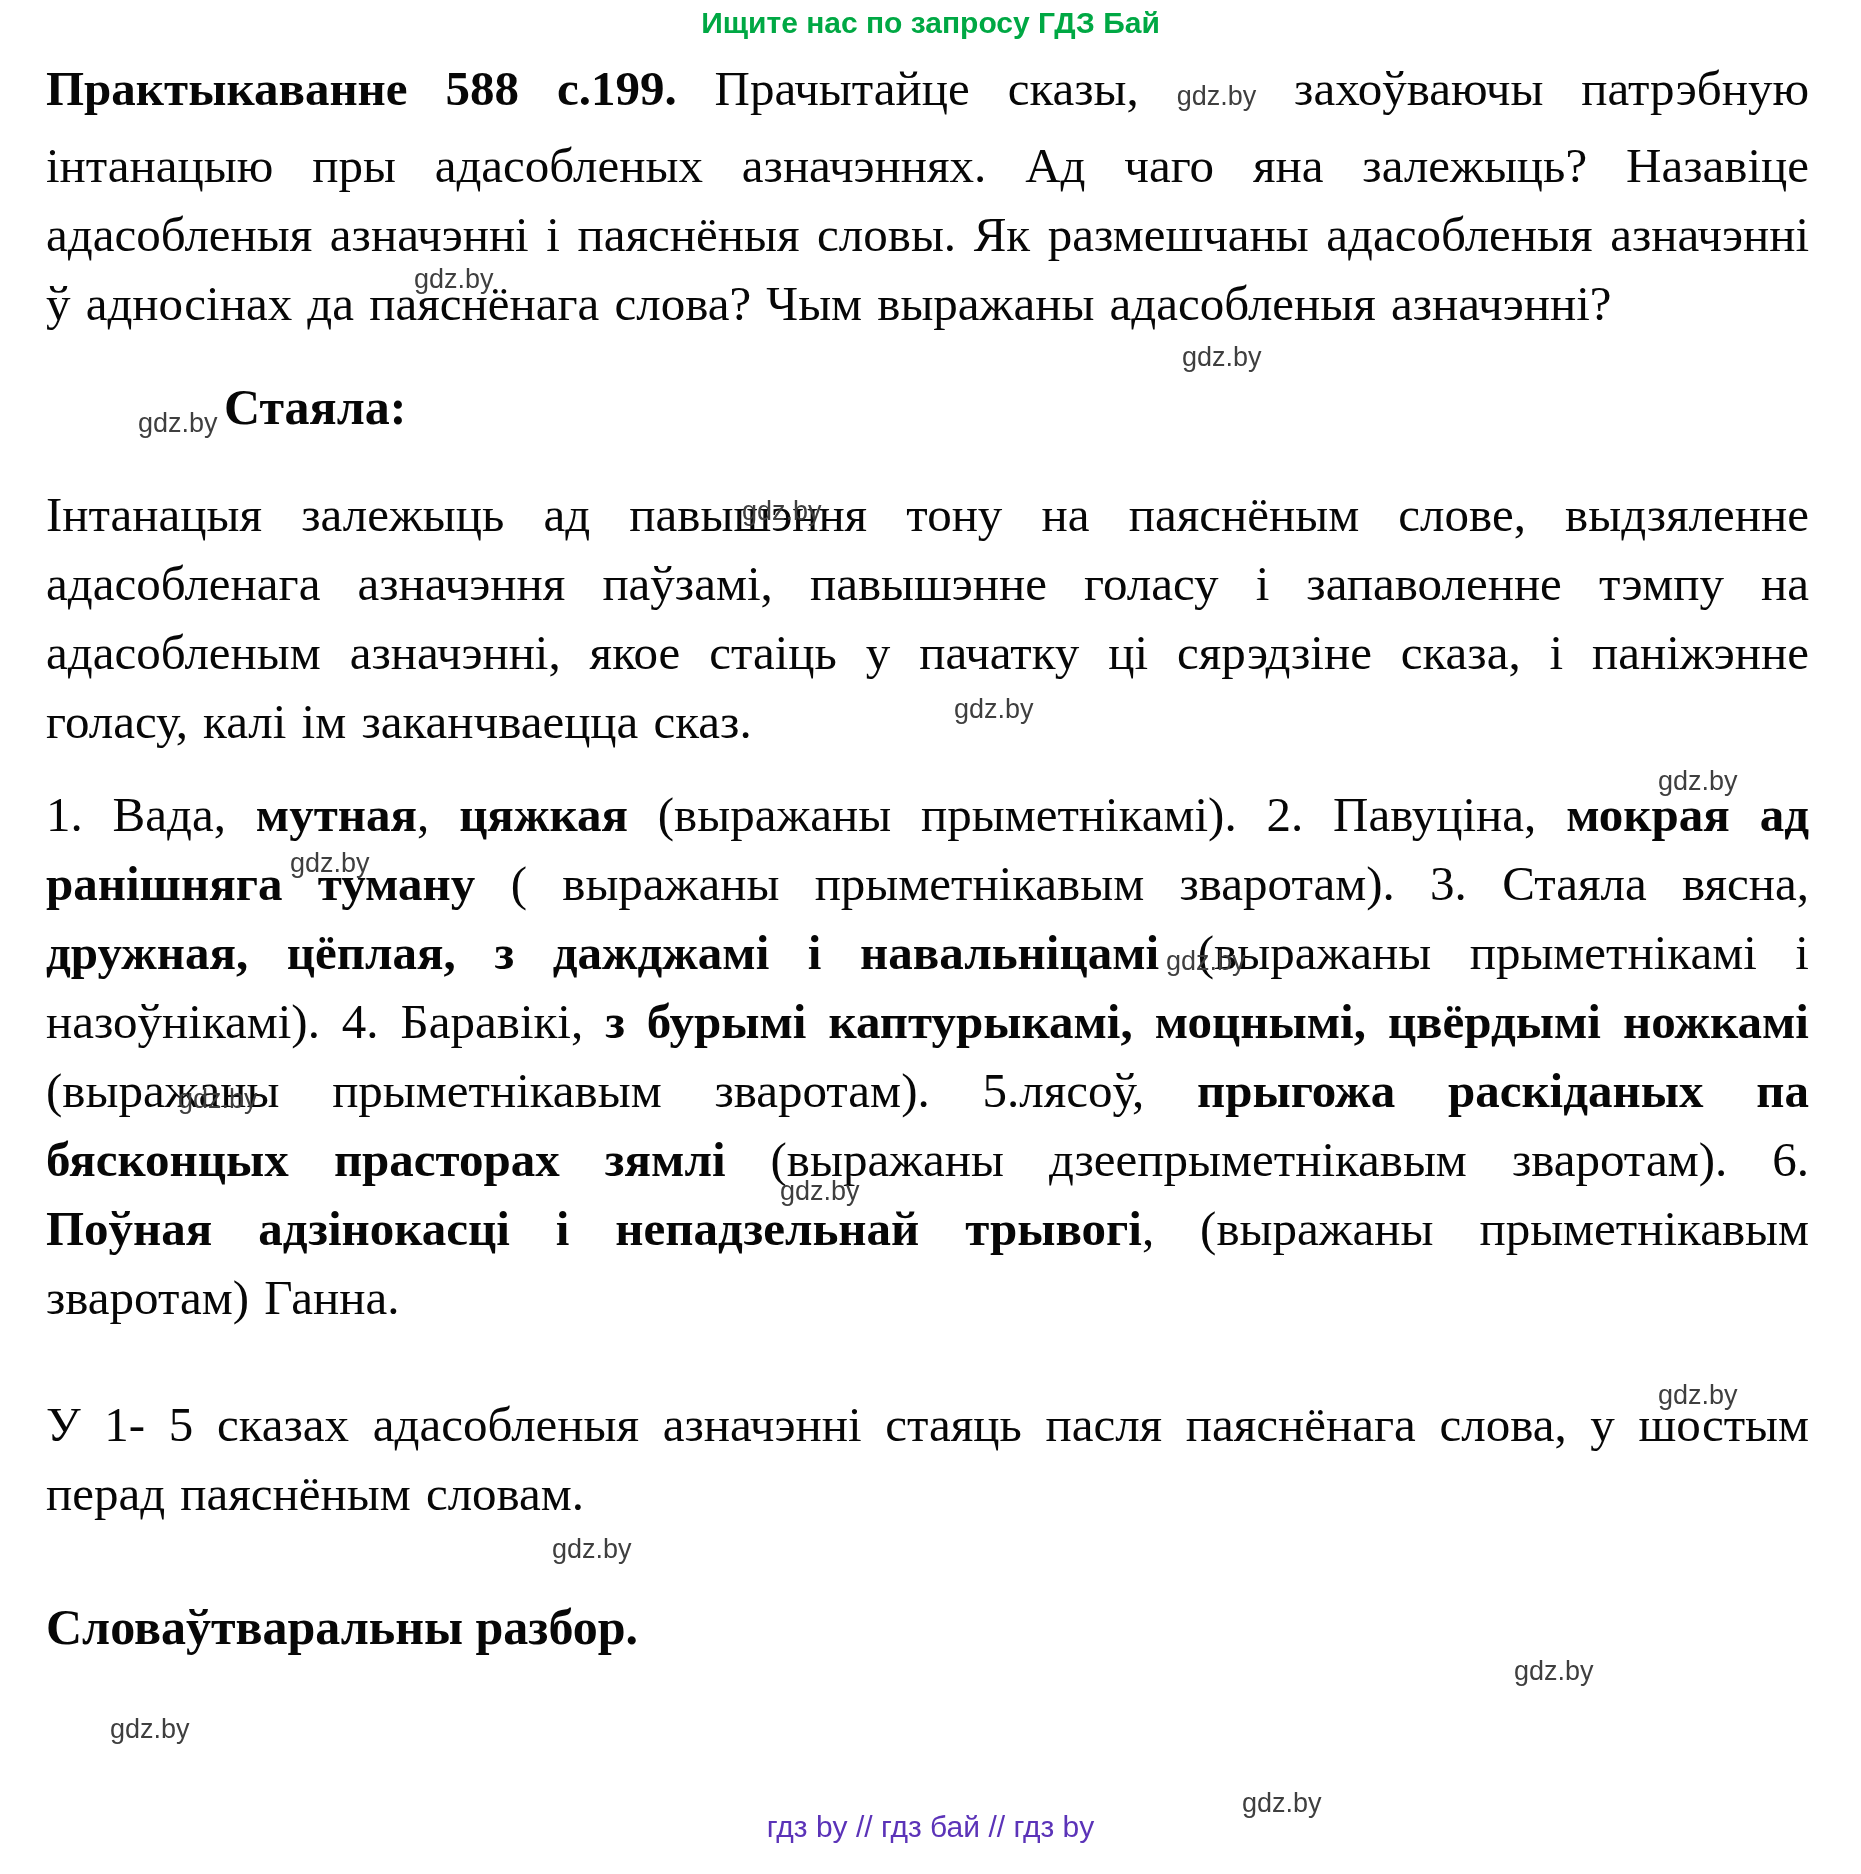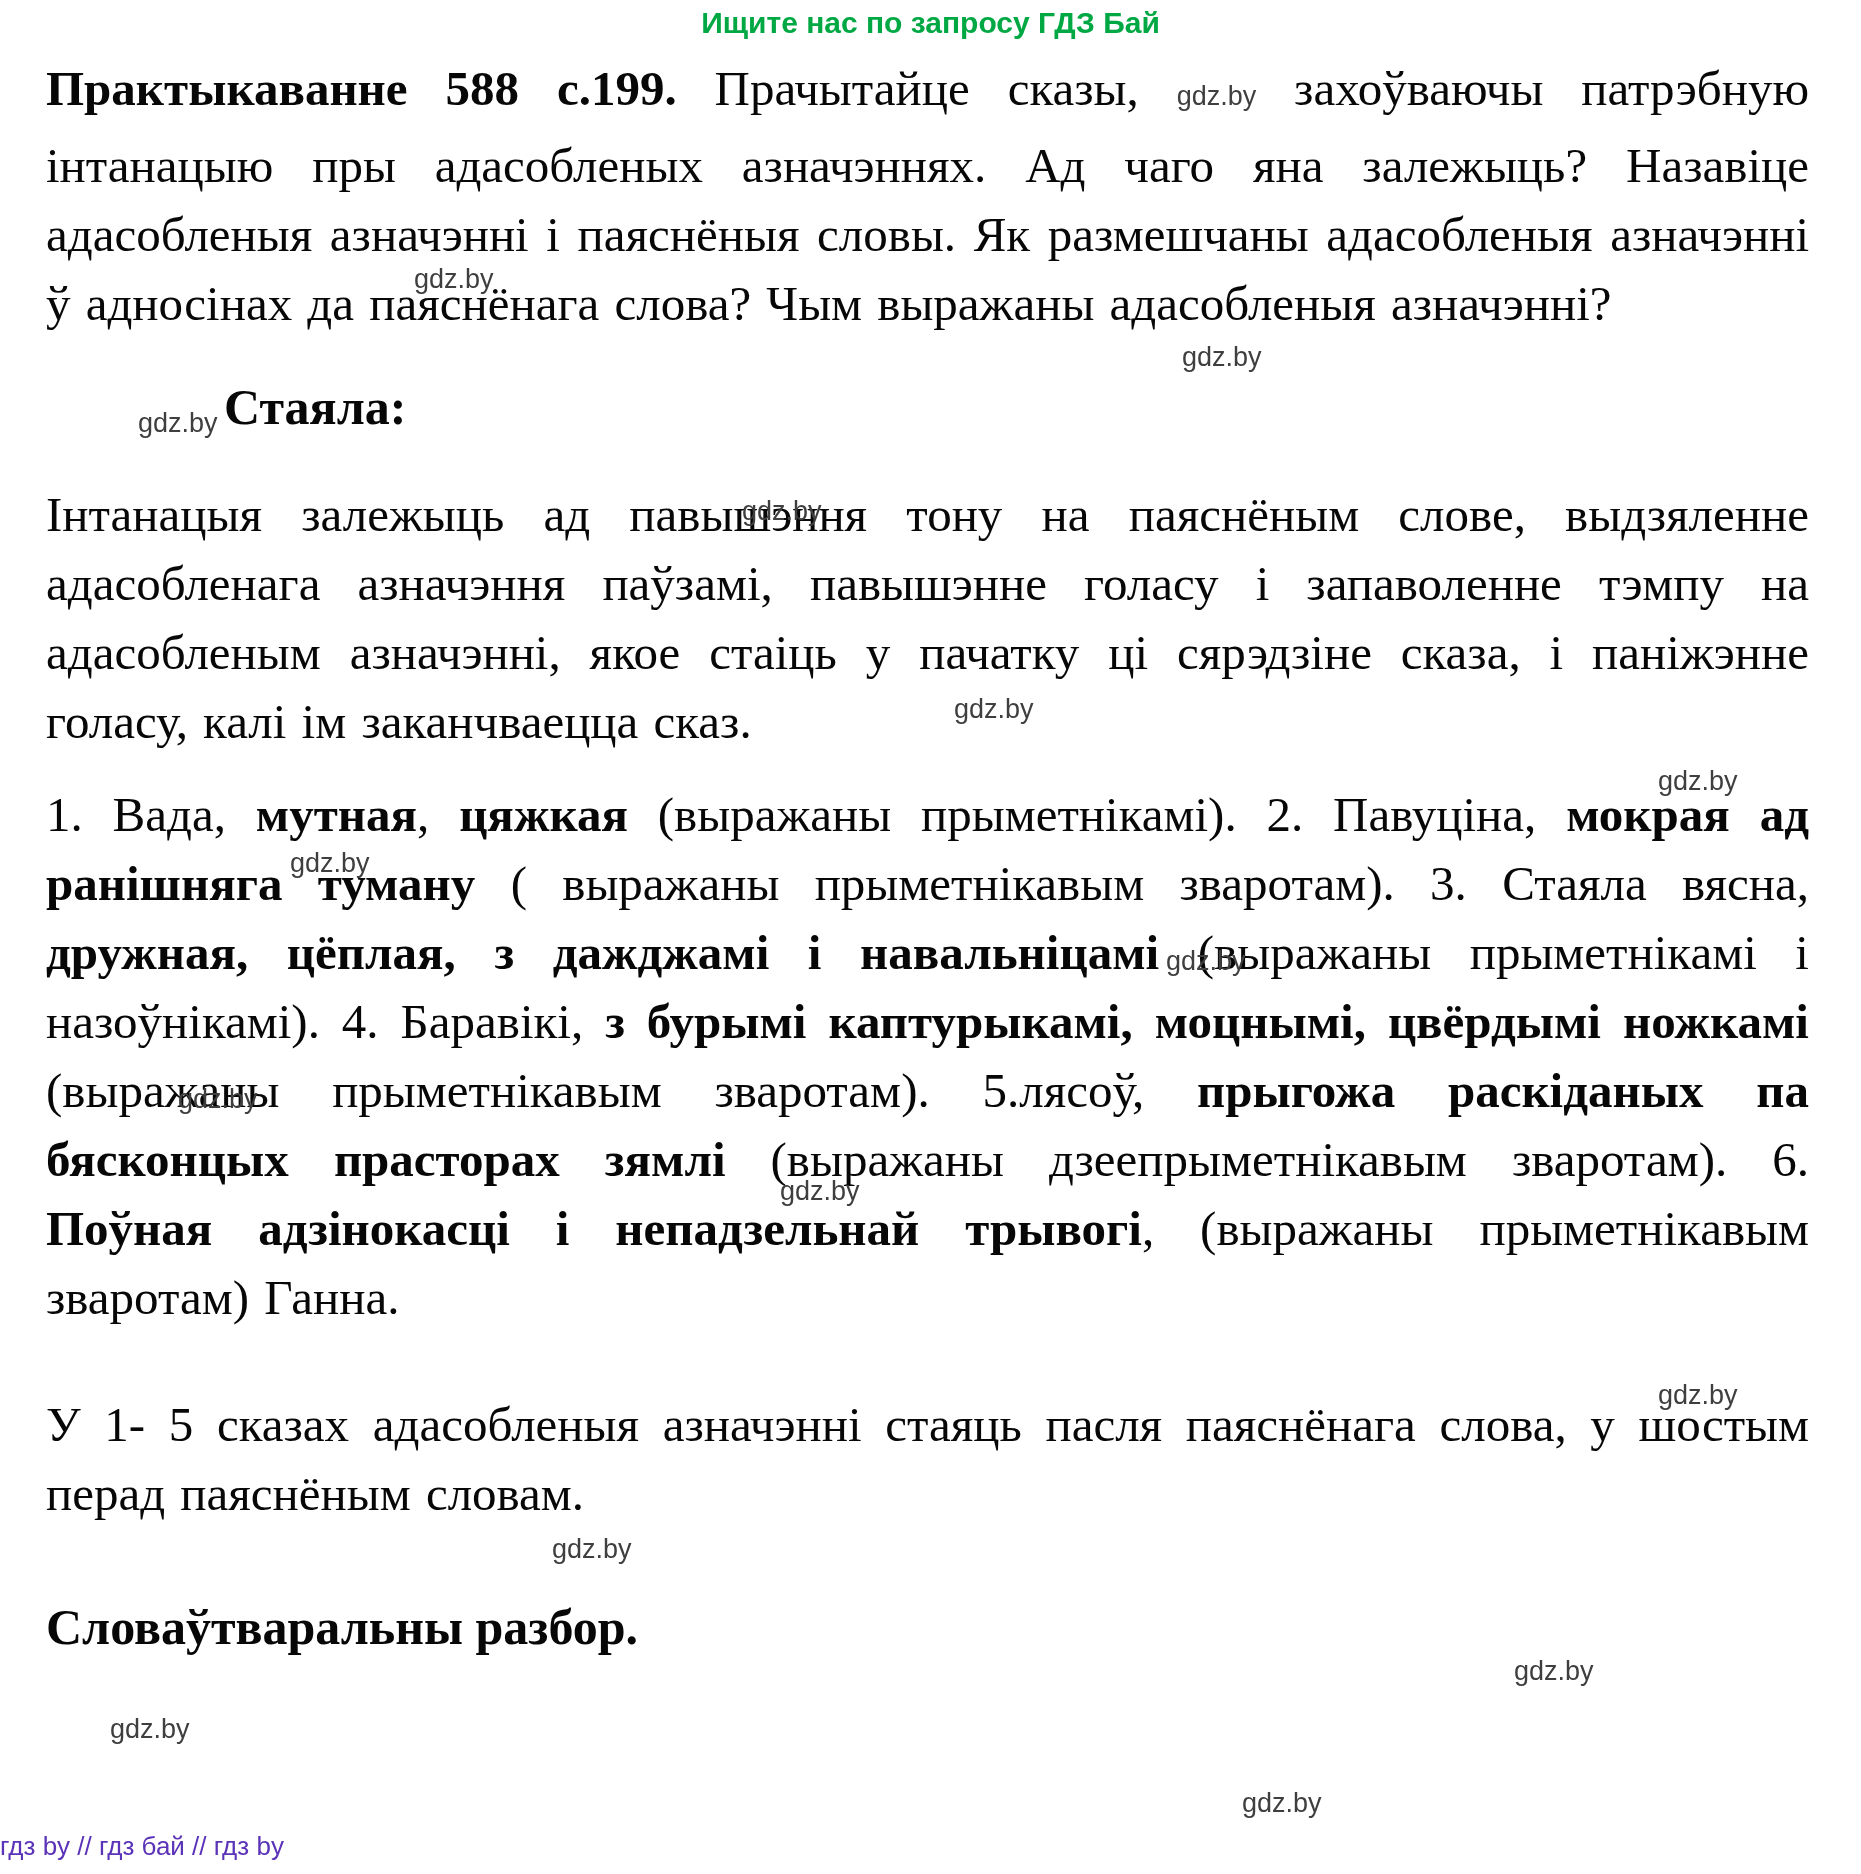--- a/index.html
+++ b/index.html
@@ -61,24 +61,24 @@
     font-size: 27px;
     line-height: 27px;
     color: var(--watermark-color, #3f3f3f);
     white-space: nowrap;
     pointer-events: none;
   }
   .footer {
     position: absolute;
     left: 0;
     right: 0;
-    bottom: 12px;
-    text-align: left;
+    bottom: 30px;
+    text-align: center;
     font-family: "Liberation Sans", sans-serif;
-    font-size: 26px;
+    font-size: 30px;
     color: var(--footer-color, #5b33b8);
   }
 </style>
 </head>
 <body style="background: rgb(255, 255, 255);">
 
 <div class="page-root">
 
   <div class="banner">Ищите нас по запросу ГДЗ Бай</div>
 

